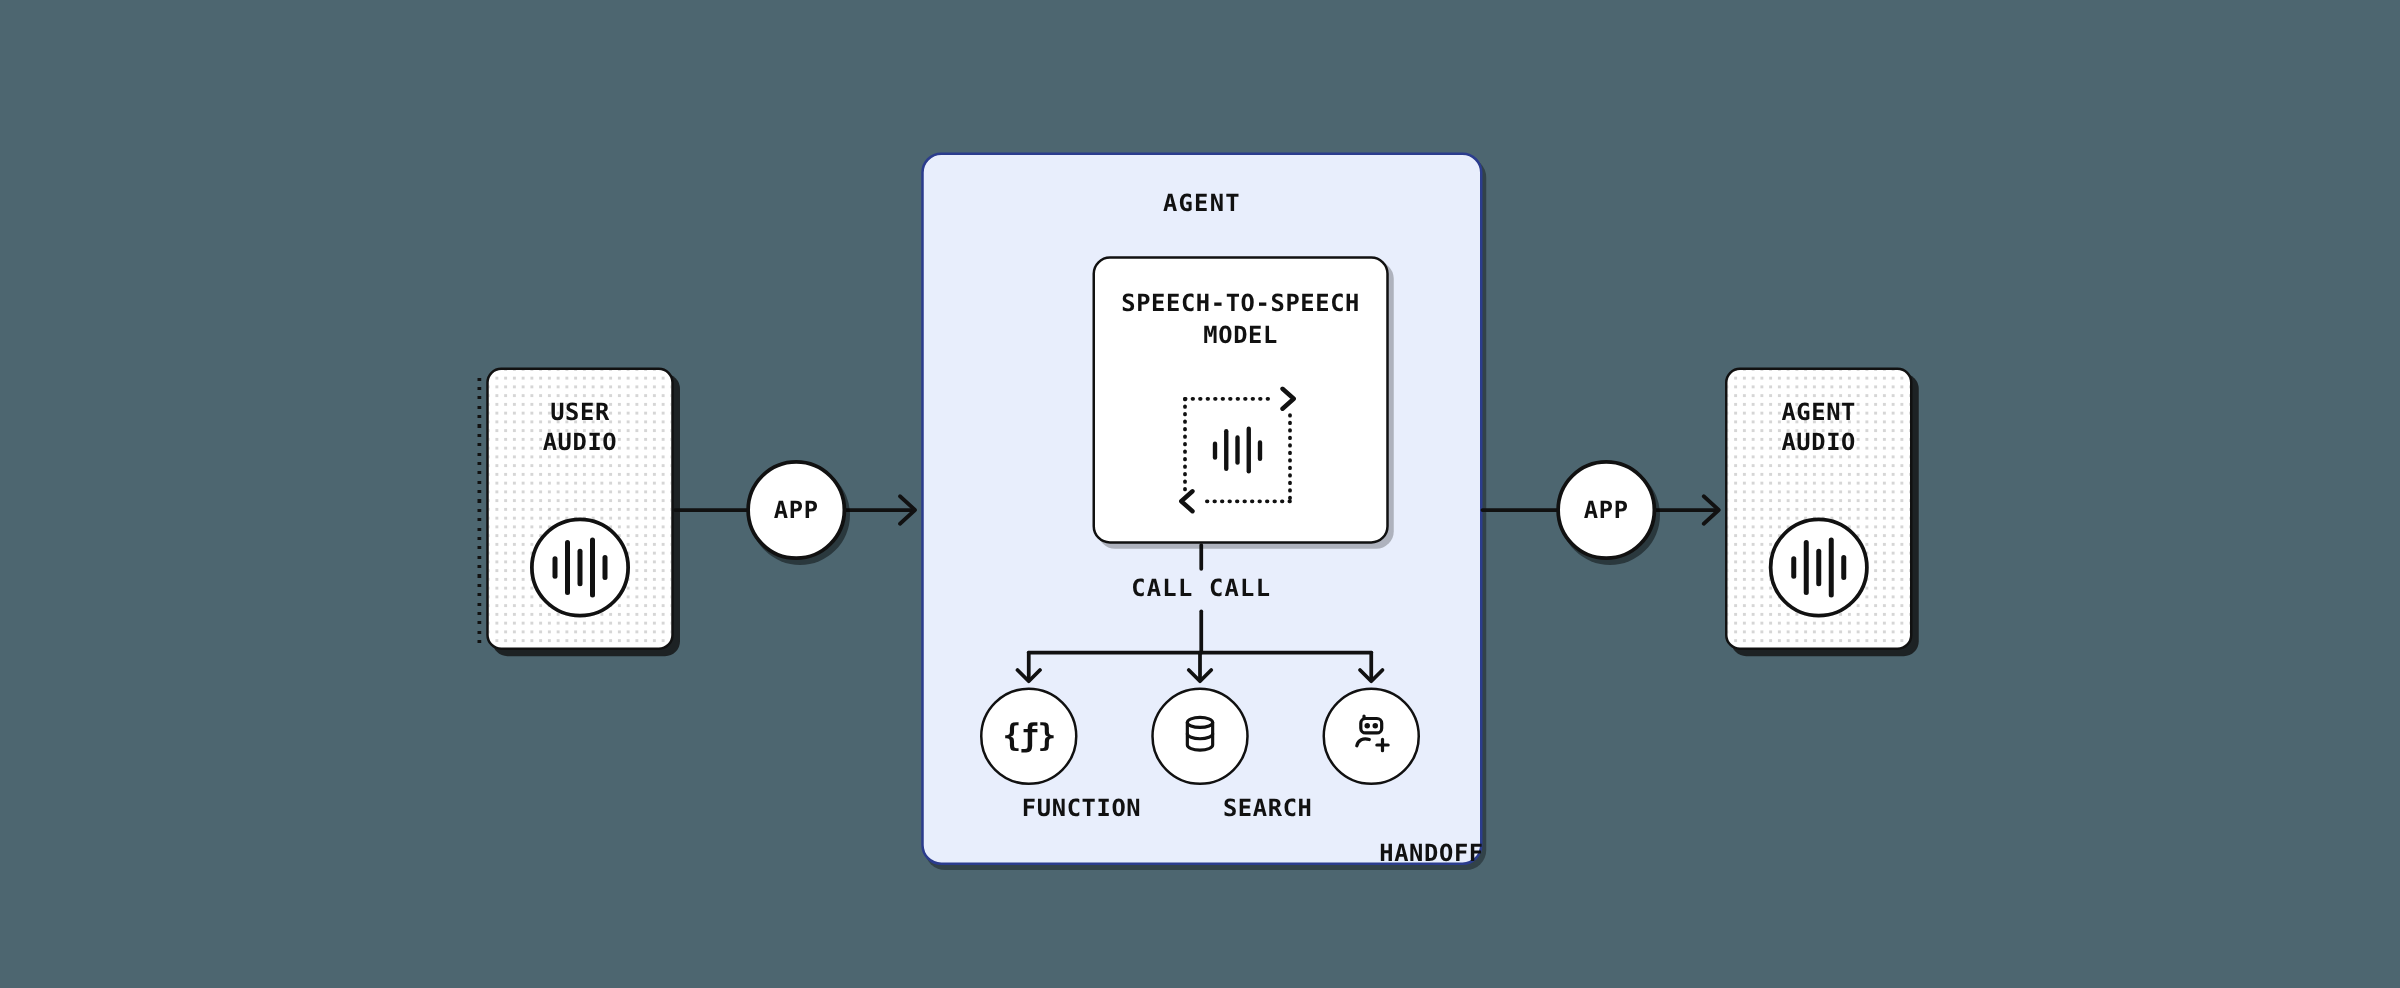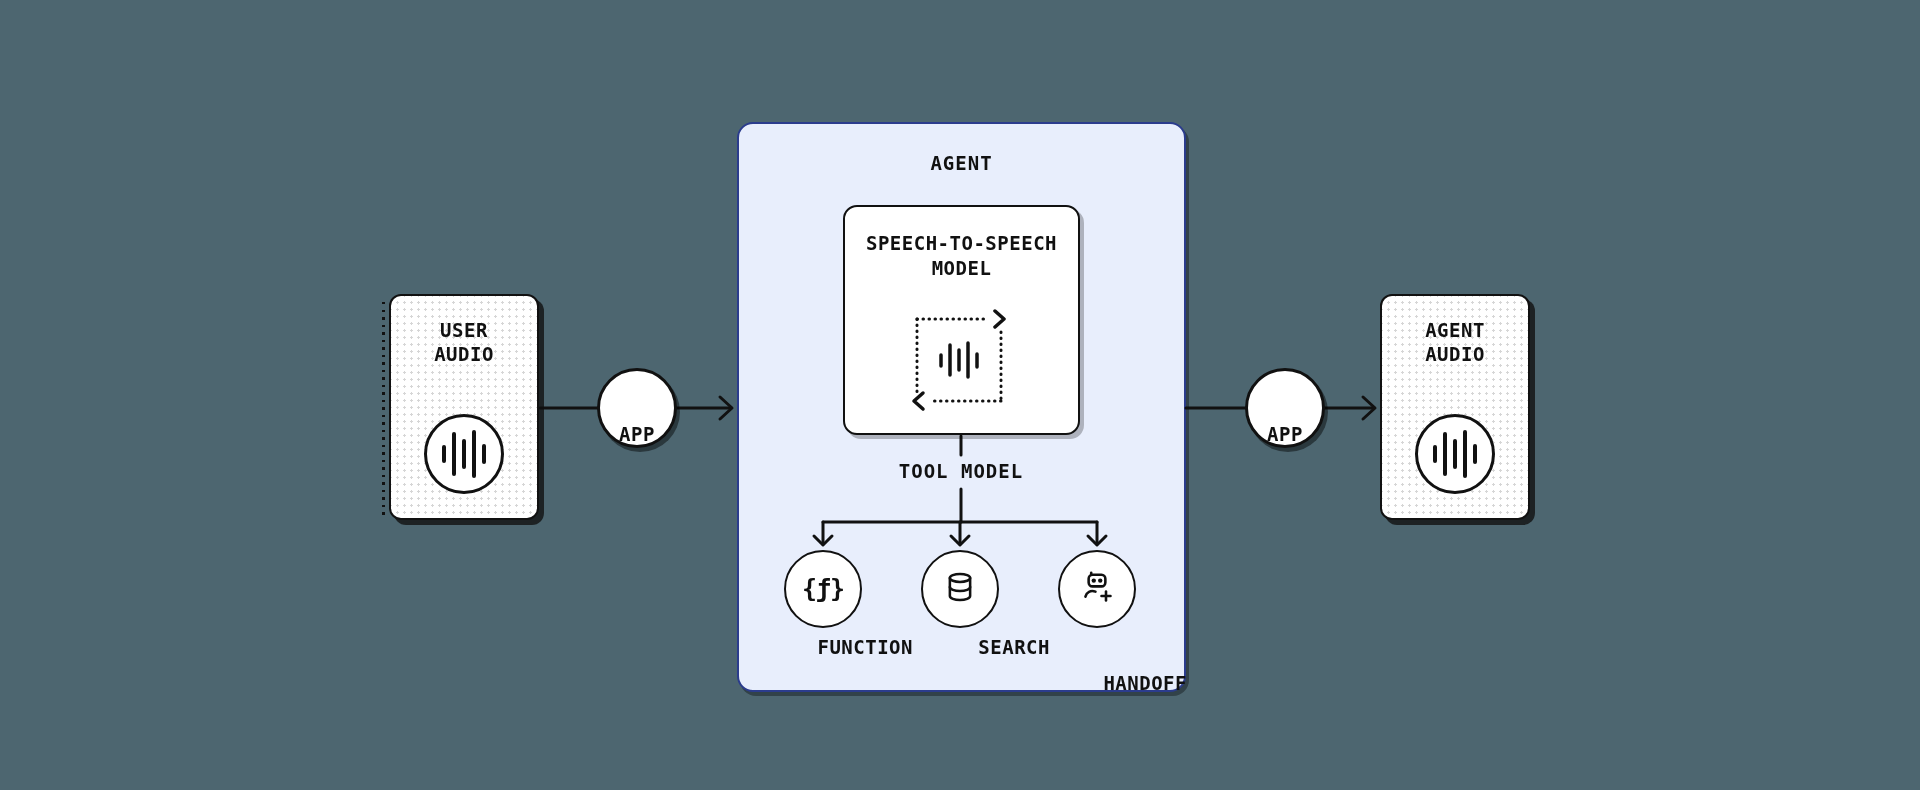--- a/index.html
+++ b/index.html
@@ -32,37 +32,37 @@
     font-size: 19px; font-weight: 700; line-height: 24px; letter-spacing: 0.5px;
   }
   .icon-circle {
     position: absolute; background: #fff; border: 3px solid #111; border-radius: 50%;
     display: flex; align-items: center; justify-content: center;
   }
   .wave-circle { width: 80px; height: 80px; left: 50%; transform: translateX(-50%); top: 118px; }
 
   .app-circle {
     width: 80px; height: 80px; background: #fff; border: 3px solid #111; border-radius: 50%;
-    display: flex; align-items: flex-end; justify-content: center;
+    display: flex; align-items: center; justify-content: center;
     font-size: 19px; font-weight: 700; letter-spacing: 0.5px;
     box-shadow: 3px 4px 0 rgba(0,0,0,0.45); z-index: 4;
   }
 
   .agent-panel {
     left: 737px; top: 110px; width: 449px; height: 570px;
     background: #e8eefc; border: 2.5px solid #2b3c8d; border-radius: 16px;
     box-shadow: 3px 4px 0 rgba(0,0,0,0.35); z-index: 1;
   }
   .agent-panel-title {
     position: absolute; left: 0; right: 0; top: 28px; text-align: center;
     font-size: 19px; font-weight: 700; letter-spacing: 1px;
   }
 
   .model-box {
-    left: 843px; top: 193px; width: 237px; height: 230px;
+    left: 874px; top: 193px; width: 237px; height: 230px;
     background: #ffffff; border: 2.5px solid #111; border-radius: 14px;
     box-shadow: 4px 4px 0 rgba(0,0,0,0.25); z-index: 2;
   }
   .model-title {
     text-align: center; padding-top: 24px;
     font-size: 19px; font-weight: 700; line-height: 25px; letter-spacing: 0.5px;
   }
   .loop-icon { position: absolute; left: 50%; transform: translateX(-50%); top: 102px; }
 
   .tool-call-label {
@@ -163,21 +163,21 @@
             <line x1="41" y1="36" x2="41" y2="66"></line>
             <line x1="50" y1="41" x2="50" y2="61"></line>
             <line x1="59" y1="34" x2="59" y2="68"></line>
             <line x1="68" y1="45" x2="68" y2="58"></line>
           </g>
         </g>
       </svg>
     </div>
   </div>
 
-  <div class="abs tool-call-label">TOOL MODEL</div>
+  <div class="abs tool-call-label">CALL CALL</div>
 
   <div class="abs tool-circle" style="left:784px; top:538px;">
     <span class="fn-glyph">{ƒ}</span>
   </div>
   <div class="abs tool-circle" style="left:921px; top:538px;">
     <span>
       <svg width="32" height="34" viewBox="0 0 24 24">
         <g fill="none" stroke="#111" stroke-width="1.9" stroke-linecap="round">
           <ellipse cx="12" cy="5.2" rx="7.6" ry="3"></ellipse>
           <path d="M4.4,5.2 V18.8 C4.4,20.5 7.8,21.8 12,21.8 C16.2,21.8 19.6,20.5 19.6,18.8 V5.2"></path>

